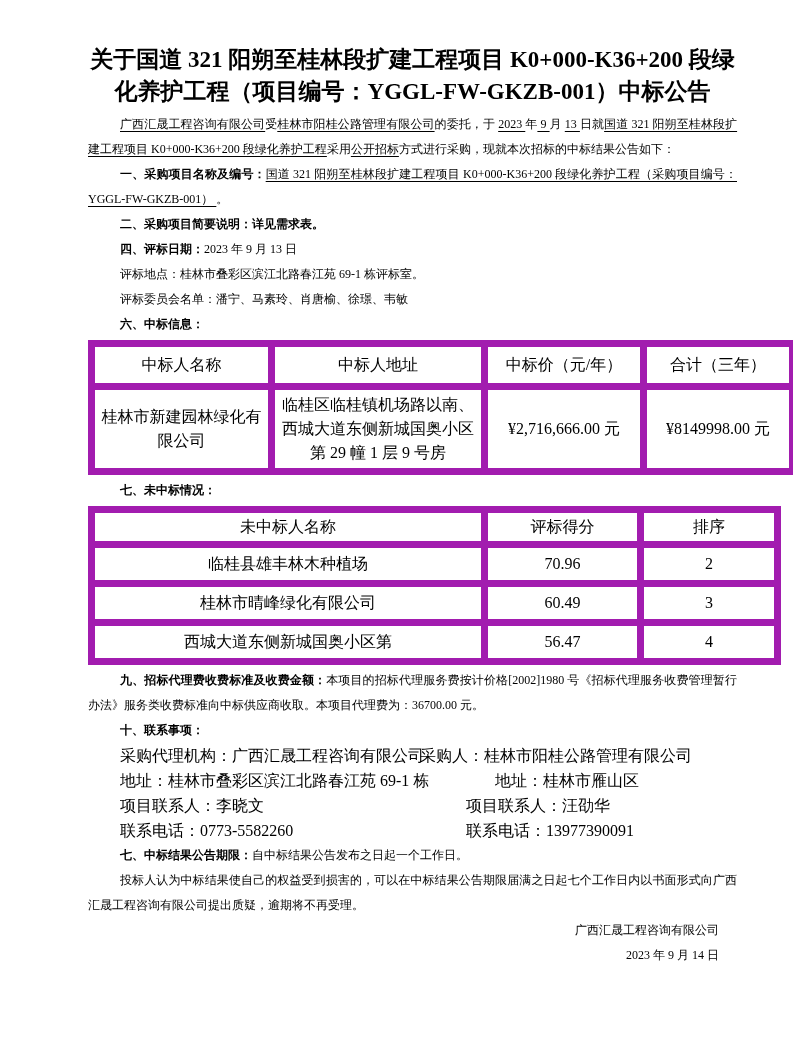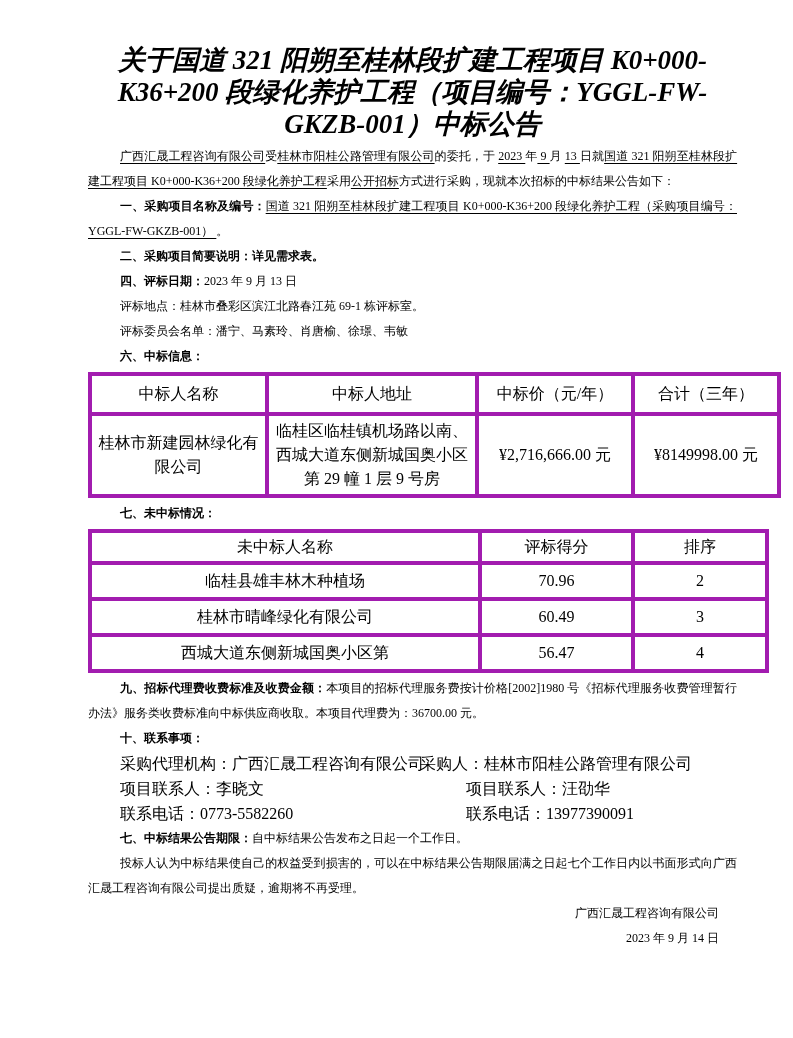--- a/index.html
+++ b/index.html
@@ -3,31 +3,31 @@
 <meta charset="utf-8">
 <style>
   html,body { margin:0; padding:0; background:#ffffff; }
   .page {
     width:793px; height:1038px; background:#ffffff; color:#000;
     font-family:"Liberation Serif", serif;
     overflow:hidden; position:relative;
   }
   .content { box-sizing:border-box; padding:44px 56px 0 88px; }
   .title {
-    font-size:27px; line-height:32px; font-weight:bold;
-    text-align:center; margin:0 0 4px 0;font-style:italic;
+    font-size:23px; line-height:32px; font-weight:bold;
+    text-align:center; margin:0 0 4px 0;
   }
   p { margin:0; font-size:12px; line-height:25px; text-align:justify; }
   .indent { text-indent:32px; }
   .head { font-weight:bold; }
   .u { text-decoration:underline; text-underline-offset:3px; text-decoration-thickness:1px; }
 
   table { width:100%; border-collapse:collapse; margin:3px 0; table-layout:fixed; }
   th, td {
-    border:4px solid #a21caf; text-align:center; vertical-align:middle;
+    border:7px solid #a21caf; text-align:center; vertical-align:middle;
     font-size:16px; font-weight:normal; padding:2px 4px; line-height:24px;
   }
   .t1 th { height:32px; }
   .t1 td { height:74px; }
   .t1 .c1 { width:165px; } .t1 .c2 { width:198px; } .t1 .c3 { width:144px; } .t1 .c4 { width:134px; }
   .t2 th { height:24px; }
   .t2 td { height:28px; }
   .t2 .c1 { width:378px; } .t2 .c2 { width:141px; } .t2 .c3 { width:122px; }
 
   .crow { position:relative; height:25px; font-size:16px; line-height:25px;text-align:right; }
@@ -105,20 +105,24 @@
 
     <p class="indent"><span class="head">九、招标代理费收费标准及收费金额：</span><span>本项目的招标代理服务费按计价格[2002]1980 号《招标代理服务收费管理暂行办法》服务类收费标准向中标供应商收取。本项目代理费为：36700.00 元。</span></p>
 
     <p class="indent"><span class="head">十、联系事项：</span></p>
 
     <div class="crow">
       <span class="l">采购代理机构：广西汇晟工程咨询有限公司</span>
       <span class="r r-a">采购人：桂林市阳桂公路管理有限公司</span>
     </div>
     <div class="crow">
+      <span class="l">地址：桂林市叠彩区滨江北路春江苑 69-1 栋</span>
+      <span class="r r-b">地址：桂林市雁山区</span>
+    </div>
+    <div class="crow">
       <span class="l">项目联系人：李晓文</span>
       <span class="r r-c">项目联系人：汪劭华</span>
     </div>
     <div class="crow">
       <span class="l">联系电话：0773-5582260</span>
       <span class="r r-c">联系电话：13977390091</span>
     </div>
 
     <p class="indent"><span class="head">七、中标结果公告期限：</span><span>自中标结果公告发布之日起一个工作日。</span></p>
 

